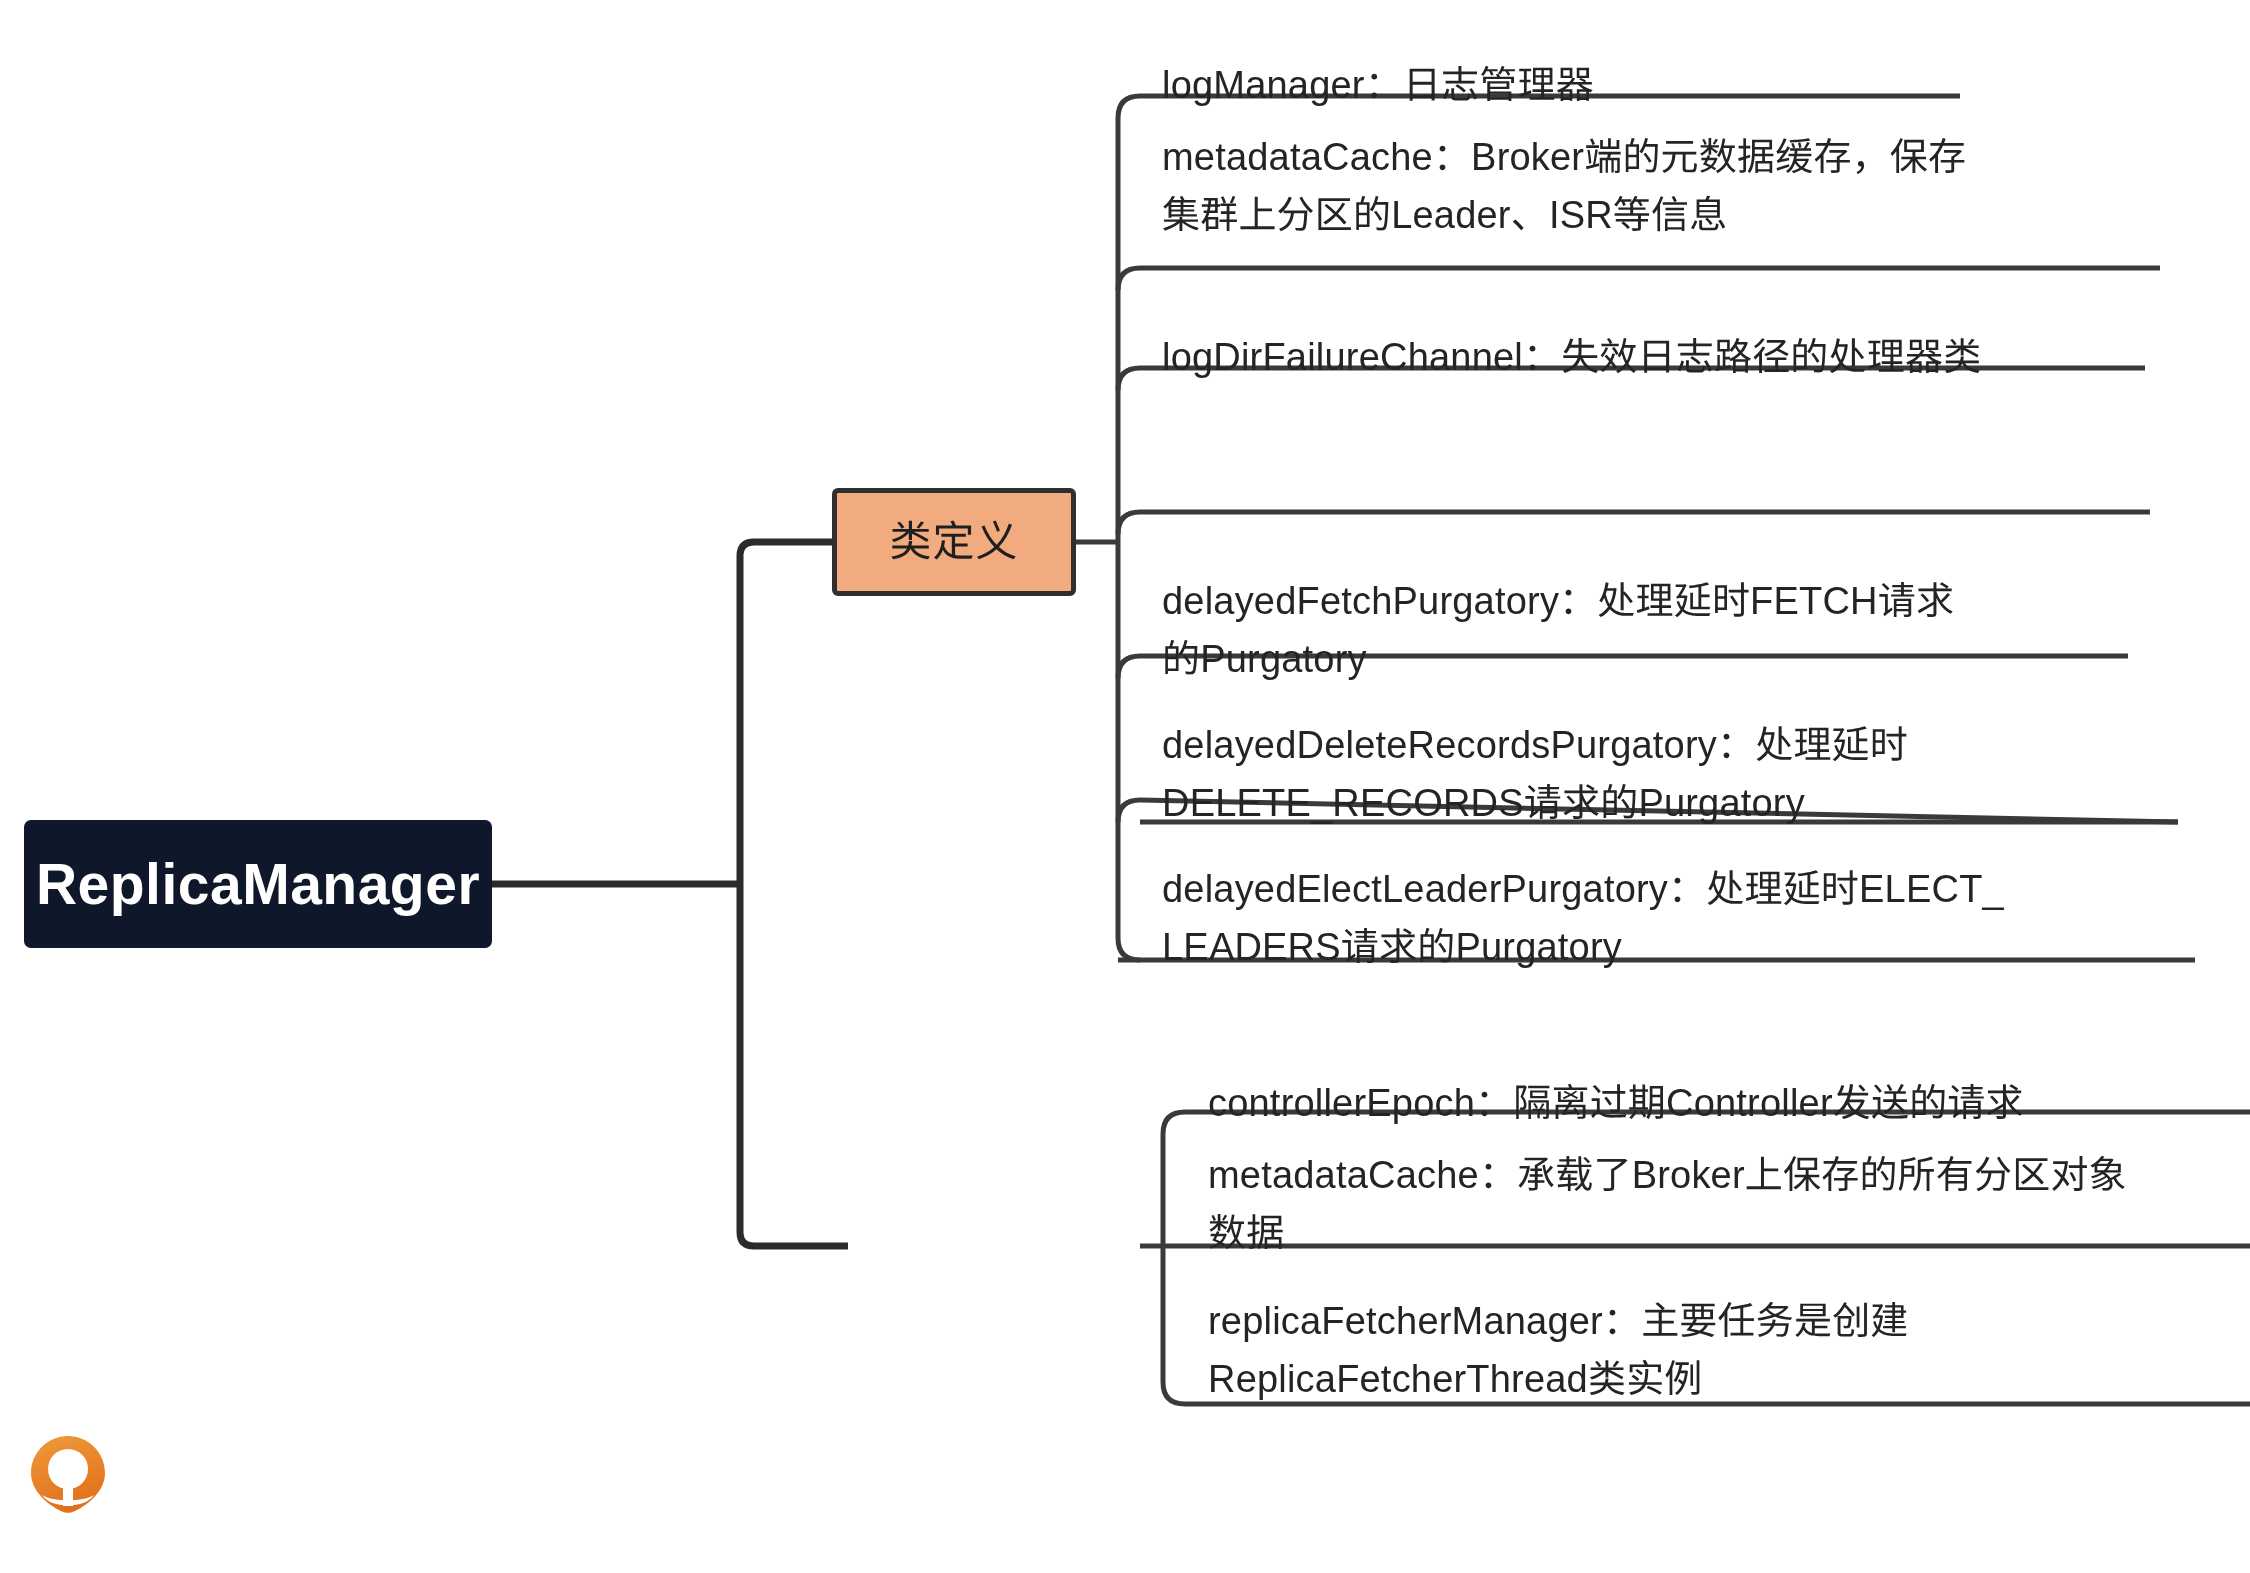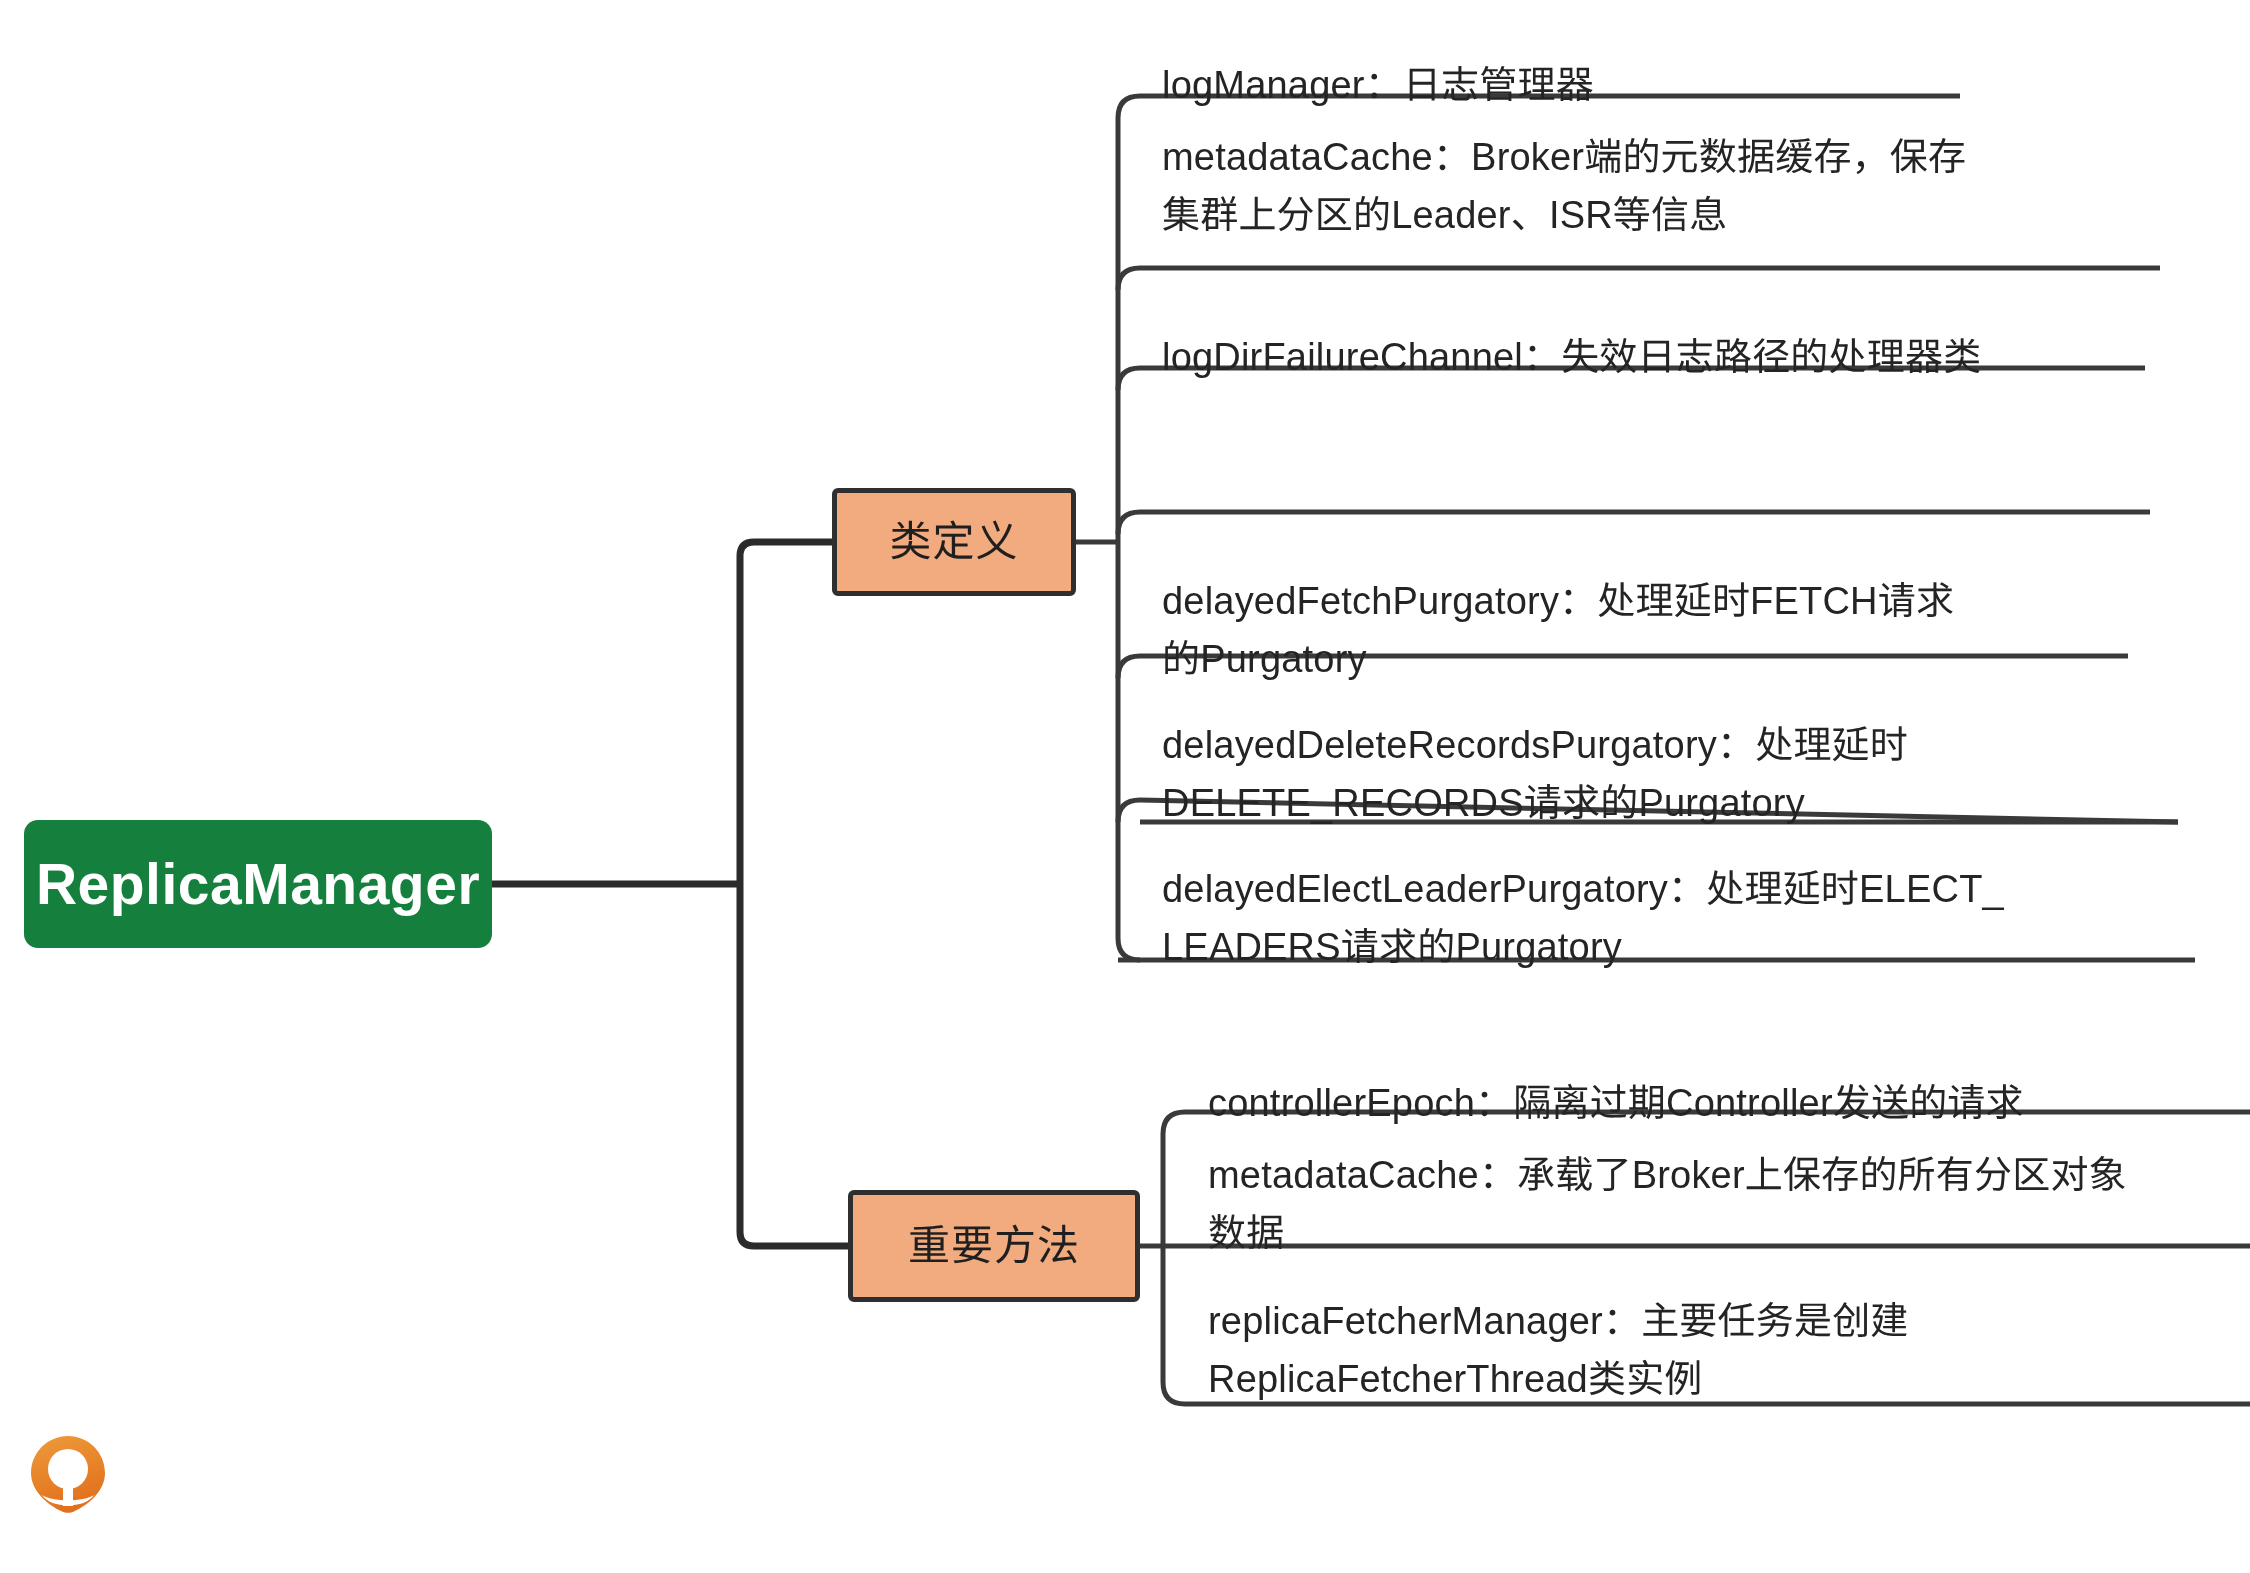--- a/index.html
+++ b/index.html
@@ -154,31 +154,28 @@
 
     <g fill="none" stroke="#3A3A3A" stroke-width="5" stroke-linecap="butt" stroke-linejoin="round">
       <path d="M 1140 1246 L 1165 1246"></path>
       <path d="M 1185 1112 Q 1163 1112 1163 1134 L 1163 1382 Q 1163 1404 1185 1404"></path>
       <path d="M 1185 1112 L 2250 1112"></path>
       <path d="M 1163 1246 L 2250 1246"></path>
       <path d="M 1185 1404 L 2250 1404"></path>
     </g>
   </svg>
 
-  <div class="root-node" id="root-node" style="background:#15803d;">
+  <div class="root-node" id="root-node" style="background:#0f172a;border-radius:7px;">
     <span class="root-label">ReplicaManager</span>
   </div>
 
   <div class="branch-node" id="branch-0" style="background:#F2AB7E;">
     <span class="branch-label">类定义</span>
   </div>
 
-  <div class="branch-node" id="branch-1" style="background:#F2AB7E;">
-    <span class="branch-label">重要方法</span>
-  </div>
 
   <div class="leaf" style="left:1162px; top:36px; width:1040px;">
     <div class="leaf-text">logManager：日志管理器</div>
   </div>
 
   <div class="leaf" style="left:1162px; top:108px; width:1060px;">
     <div class="leaf-text">metadataCache：Broker端的元数据缓存，保存
 集群上分区的Leader、ISR等信息</div>
   </div>
 

